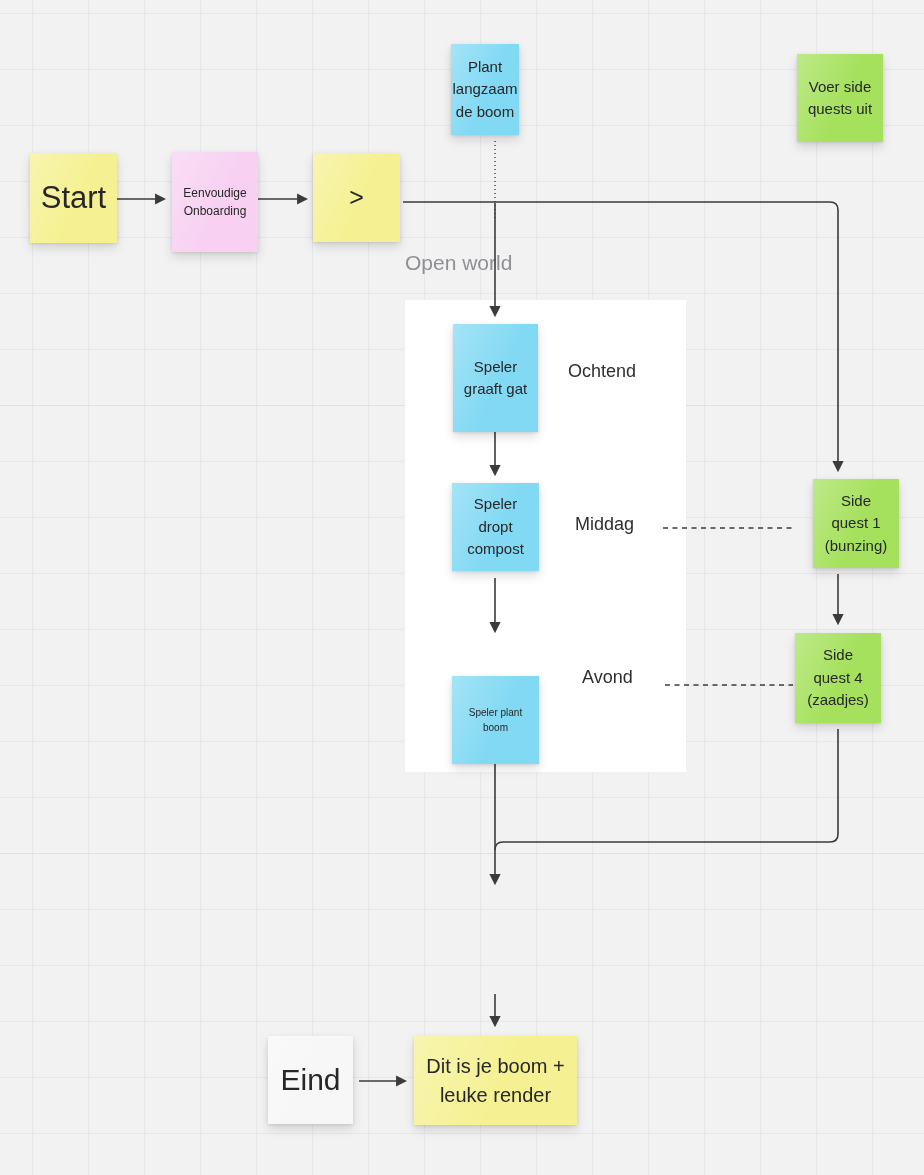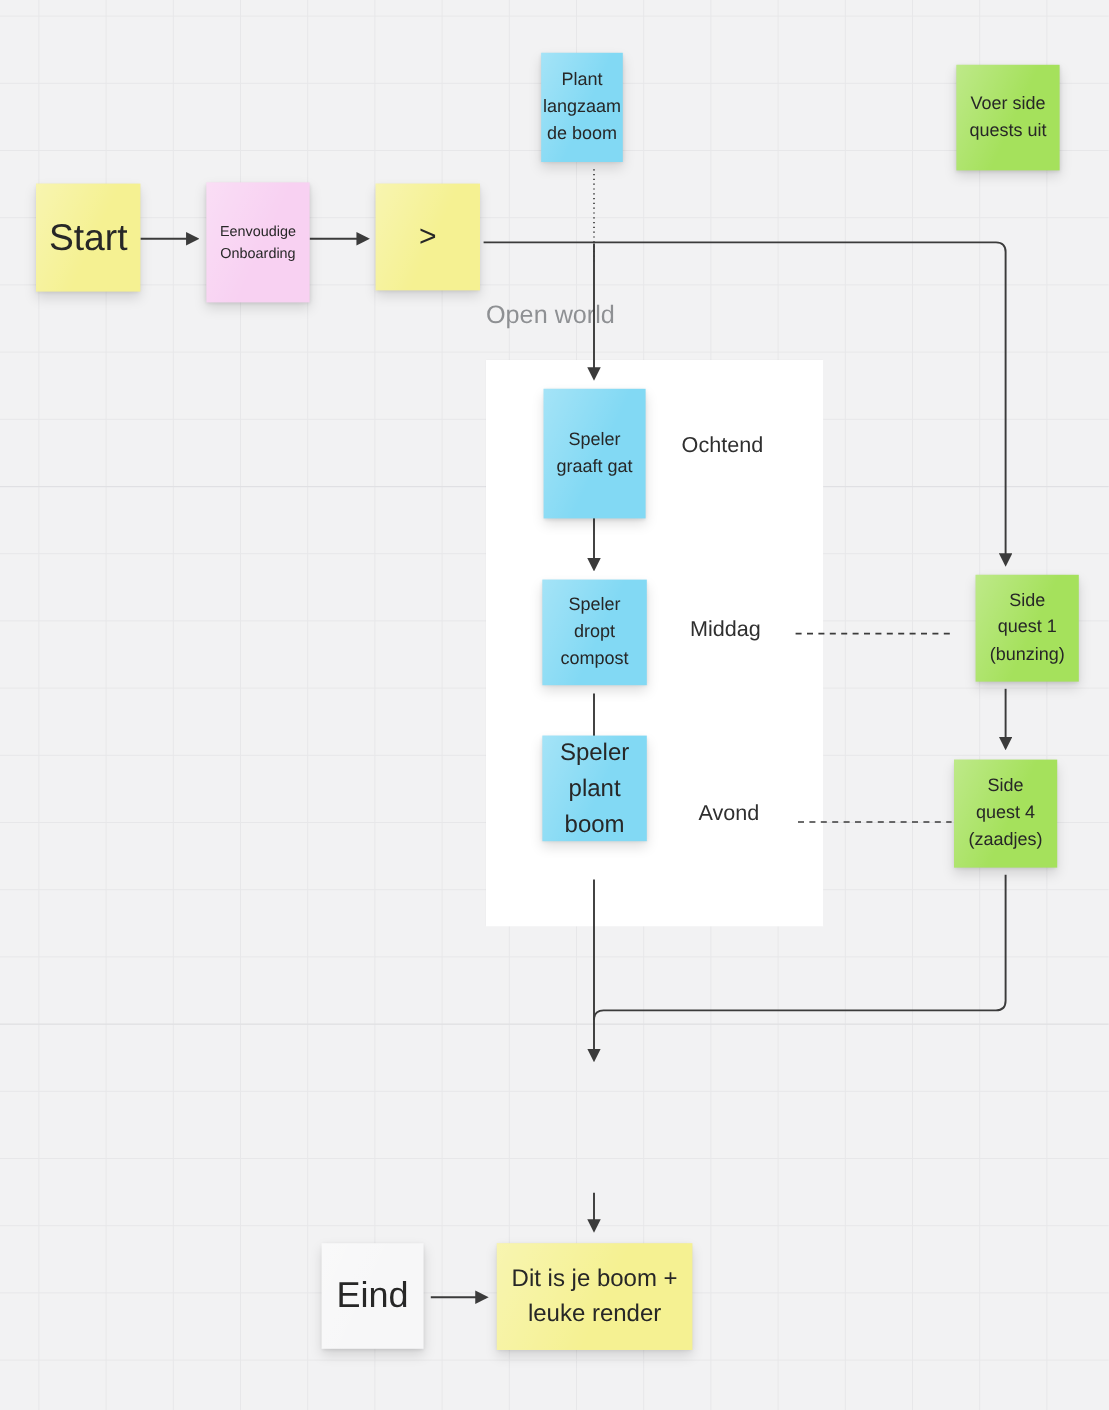--- a/index.html
+++ b/index.html
@@ -56,21 +56,21 @@
   .sticky.green  { background-color: #a5e15c; }
   .sticky.white  { background-color: #f7f7f8; }
 
   .s-start        { left: 30px;  top: 153px; width: 87px;  height: 90px; font-size: 31px; line-height: 1.2; }
   .s-onboarding   { left: 172px; top: 152px; width: 86px;  height: 100px; font-size: 12px; padding: 4px 6px; }
   .s-gate         { left: 313px; top: 153px; width: 87px;  height: 89px; font-size: 25px; }
   .s-plant-langzaam { left: 451px; top: 44px; width: 68px; height: 91px; font-size: 15px; }
   .s-voer         { left: 797px; top: 54px;  width: 86px;  height: 88px; font-size: 15px; }
   .s-graaft       { left: 453px; top: 324px; width: 85px;  height: 108px; font-size: 15px; }
   .s-dropt        { left: 452px; top: 483px; width: 87px;  height: 88px; font-size: 15px; }
-  .s-plantboom    { left: 452px; top: 613px; width: 87px;  height: 88px; font-size: 20px; justify-content: center; }
+  .s-plantboom    { left: 452px; top: 676px; width: 87px;  height: 88px; font-size: 10px; justify-content: center; }
   .s-sq1          { left: 795px; top: 479px; width: 86px;  height: 89px; font-size: 15px; margin-left: 18px; }
   .s-sq2          { left: 795px; top: 633px; width: 86px;  height: 90px; font-size: 15px; }
   .s-timeskip     { left: 453px; top: 893px; width: 87px;  height: 87px; font-size: 15px; }
   .s-eind         { left: 268px; top: 1036px; width: 85px; height: 88px; font-size: 30px; line-height: 1.2; }
   .s-render       { left: 414px; top: 1036px; width: 163px; height: 89px; font-size: 20px; line-height: 1.45; }
 
   .time-label {
     position: absolute;
     font-size: 18px; color: #2f2f2f;
     white-space: nowrap;

